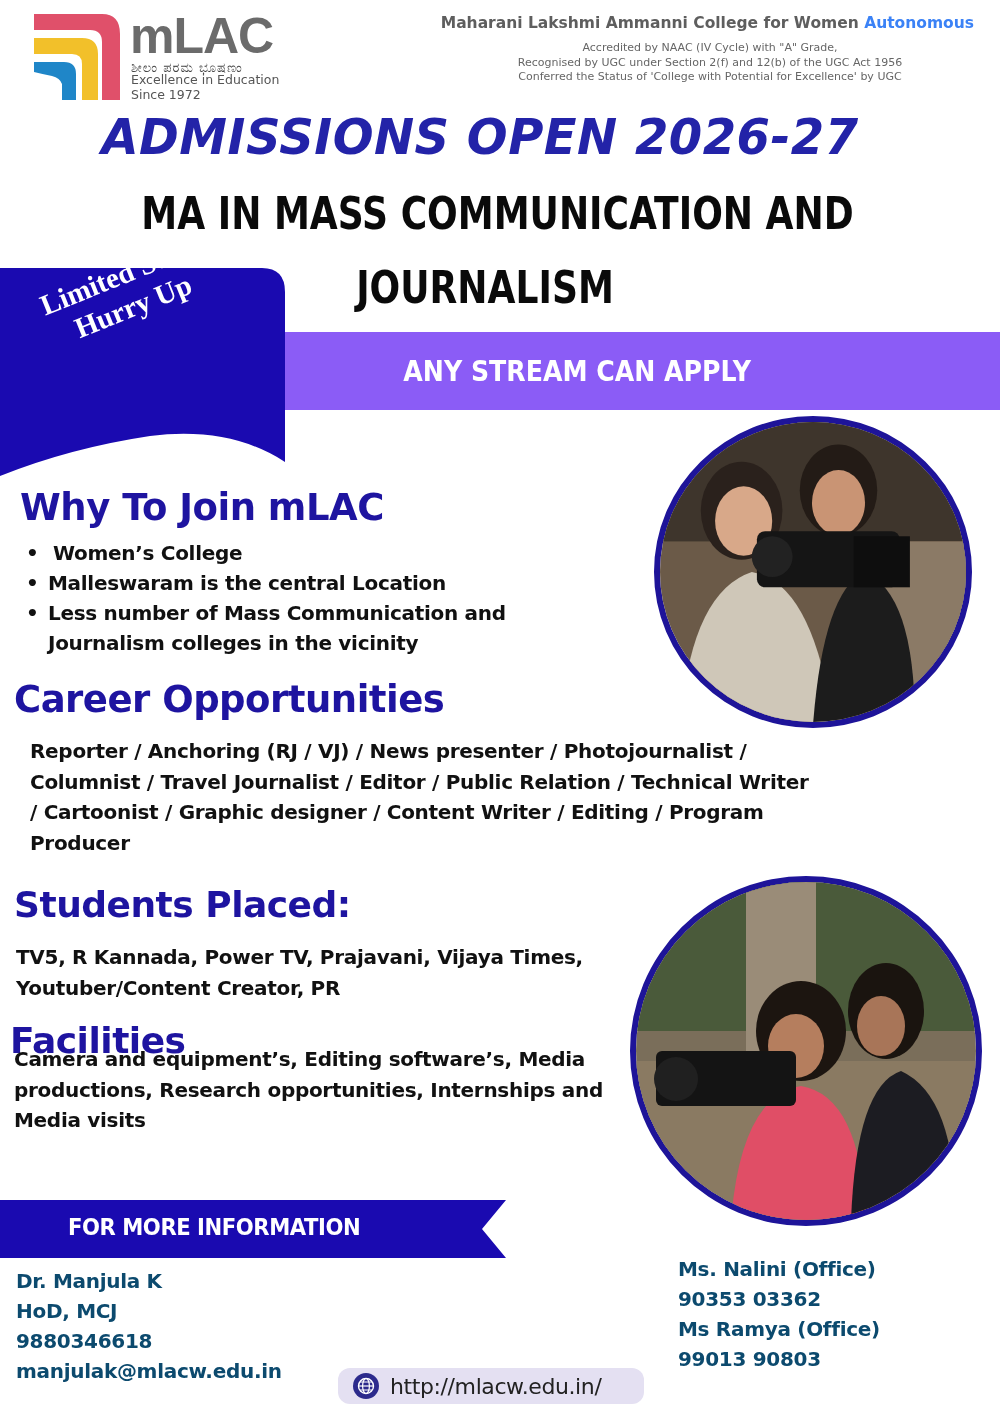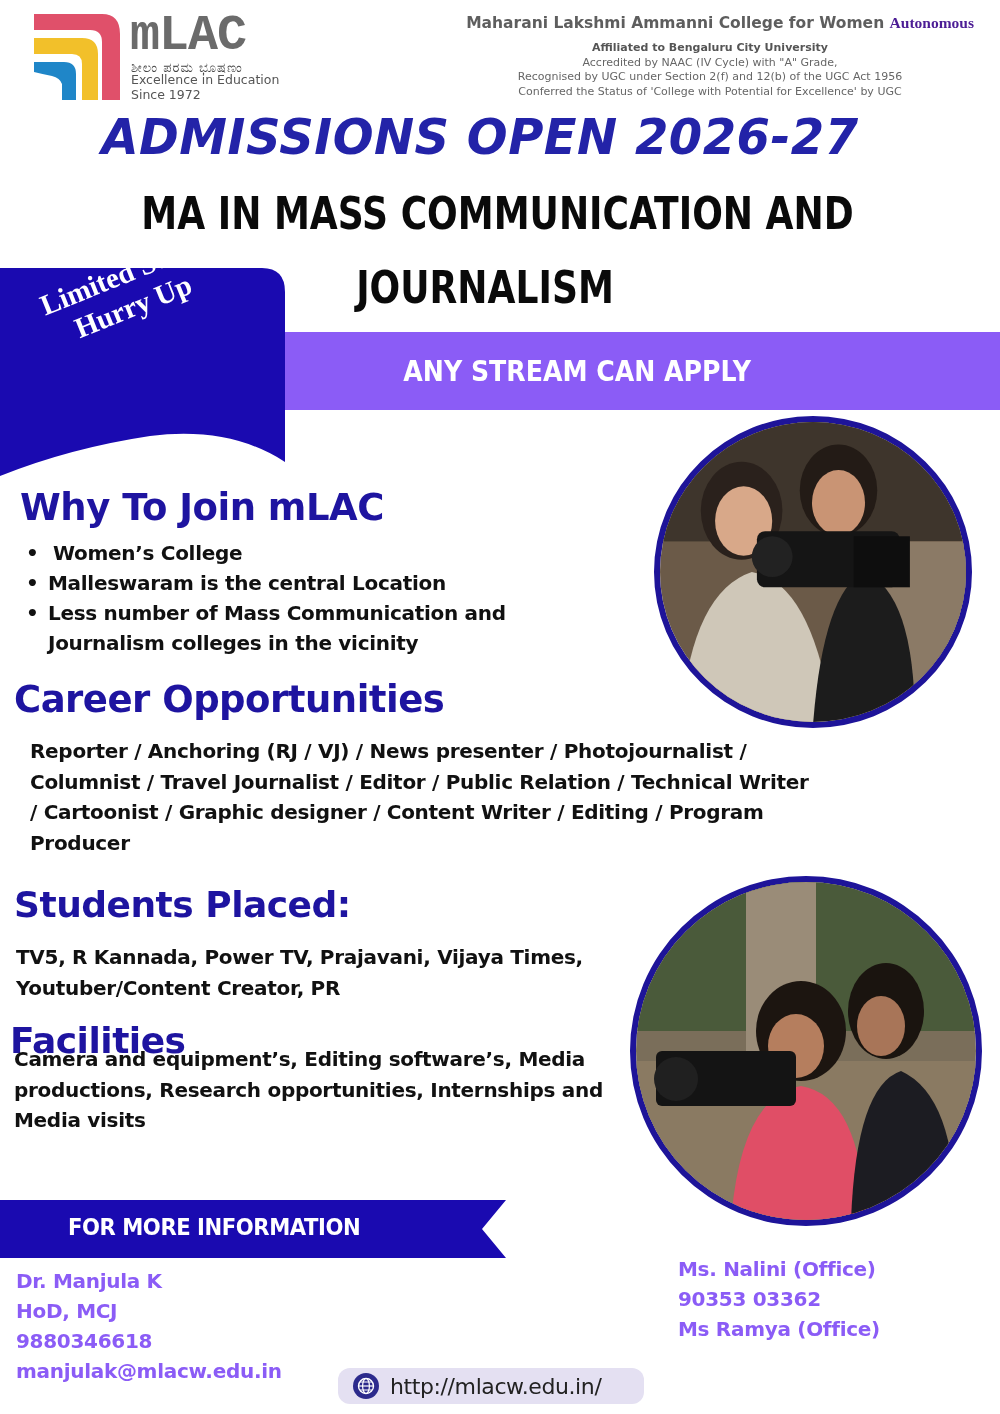--- a/index.html
+++ b/index.html
@@ -1,26 +1,26 @@
 <!DOCTYPE html>
 <html><head>
 <meta charset="utf-8">
 <style>
   * { box-sizing: border-box; margin: 0; padding: 0; }
   html, body { width: 1000px; height: 1414px; background: #ffffff; overflow: hidden; }
   body { position: relative; font-family: "DejaVu Sans", sans-serif; color: #111; }
 
   
   .logo { position: absolute; left: 32px; top: 12px; width: 90px; height: 90px; }
-  .logo-name { position: absolute; left: 130px; top: 8px; font-family: Liberation Mono, monospace; font-weight: bold; font-size: 50px; color: #6b6b6b; letter-spacing: -1px; line-height: 56px; }
+  .logo-name { position: absolute; left: 130px; top: 8px; font-family: Liberation Sans, sans-serif; font-weight: bold; font-size: 50px; color: #6b6b6b; letter-spacing: -1px; line-height: 56px; }
   .logo-kannada { position: absolute; left: 131px; top: 60px; font-size: 13px; color: #444; letter-spacing: 1px; }
   .logo-tagline { position: absolute; left: 131px; top: 72px; font-family: "DejaVu Sans", sans-serif; font-size: 12.5px; color: #555; line-height: 15px; }
 
   .college { position: absolute; right: 26px; top: 14px; text-align: right; font-family: "DejaVu Sans", sans-serif; font-weight: bold; font-size: 15.5px; color: #5e5e5e; }
-  .college .auto { color: #4c1d95; font-family: Liberation Serif, serif; }
+  .college .auto { color: #3b82f6; }
   .affil { position: absolute; left: 470px; width: 480px; top: 41px; text-align: center; font-family: "DejaVu Sans", sans-serif; font-size: 11px; line-height: 14.5px; color: #666; }
   .affil .b { font-weight: bold; color: #555; }
 
   
   .admissions { position: absolute; left: 0; width: 960px; top: 108px; text-align: center; font-family: "DejaVu Sans", sans-serif; font-weight: bold; font-style: italic; font-size: 50px; color: #2323a8; letter-spacing: 0.5px; transform: scaleX(0.96); }
   .course1 { position: absolute; left: 0; width: 995px; top: 188px; text-align: center; font-family: "DejaVu Sans", sans-serif; font-weight: bold; font-size: 44px; color: #0a0a0a; transform: scaleX(0.82); transform-origin: center; }
   .course2 { position: absolute; left: 290px; width: 390px; top: 262px; text-align: center; font-family: "DejaVu Sans", sans-serif; font-weight: bold; font-size: 44px; color: #0a0a0a; transform: scaleX(0.82); }
 
   
   .stream-bar { position: absolute; left: 280px; top: 332px; width: 720px; height: 78px; background: #8b5cf6; display: flex; align-items: center; justify-content: center; }
@@ -46,21 +46,21 @@
   ul.why li { position: relative; padding-left: 22px; }
   ul.why li::before { content: "•"; position: absolute; left: 0; top: 0; }
   ul.why li.first { padding-left: 27px; }
   .career-t { left: 30px; top: 736px; width: 780px; }
   .placed-t { left: 16px; top: 942px; width: 610px; }
   .fac-t { left: 14px; top: 1044px; width: 620px; }
 
   
   .info-ribbon { position: absolute; left: 0; top: 1200px; width: 506px; height: 70px; }
   .info-ribbon span { position: absolute; left: 68px; top: 14px; font-family: "DejaVu Sans", sans-serif; font-weight: bold; font-size: 23px; color: #fff; transform: scaleX(0.92); transform-origin: left; letter-spacing: -0.5px; }
-  .contact { position: absolute; font-family: "DejaVu Sans", sans-serif; font-weight: bold; font-size: 20px; line-height: 30px; color: #8b5cf6; letter-spacing: -0.3px; }
+  .contact { position: absolute; font-family: "DejaVu Sans", sans-serif; font-weight: bold; font-size: 20px; line-height: 30px; color: #0c4a6e; letter-spacing: -0.3px; }
   .contact-left { left: 16px; top: 1266px; }
   .contact-right { left: 678px; top: 1254px; }
   .weblink { position: absolute; left: 338px; top: 1368px; width: 306px; height: 36px; background: #e4e0f2; display: flex; align-items: center; padding-left: 14px; gap: 10px; border-radius: 12px; }
   .weblink .globe { width: 28px; height: 28px; }
   .weblink span { font-family: "DejaVu Sans", sans-serif; font-size: 22px; color: #222; letter-spacing: -0.4px; }
 </style>
 </head>
 <body>
 
 <svg class="logo" viewBox="0 0 90 90">
@@ -73,21 +73,20 @@
 <div class="logo-tagline">
   <div>Excellence in Education</div>
   <div>Since 1972</div>
 </div>
 
 <div class="college">
   <span>Maharani Lakshmi Ammanni College for Women</span>
   <span class="auto">Autonomous</span>
 </div>
 <div class="affil">
-  <div class="b">Affiliated to Bengaluru City University</div>
   <div>Accredited by NAAC (IV Cycle) with "A" Grade,</div>
   <div>Recognised by UGC under Section 2(f) and 12(b) of the UGC Act 1956</div>
   <div>Conferred the Status of 'College with Potential for Excellence' by UGC</div>
 </div>
 
 <div class="admissions">ADMISSIONS OPEN 2026-27</div>
 <div class="course1">MA IN MASS COMMUNICATION AND</div>
 <div class="course2">JOURNALISM</div>
 
 <div class="stream-bar">
@@ -161,20 +160,21 @@
   <div>Dr. Manjula K</div>
   <div>HoD, MCJ</div>
   <div>9880346618</div>
   <div>manjulak@mlacw.edu.in</div>
 </div>
 
 <div class="contact contact-right">
   <div>Ms. Nalini (Office)</div>
   <div>90353 03362</div>
   <div>Ms Ramya (Office)</div>
+  <div>99013 90803</div>
 </div>
 
 <div class="weblink">
   <svg class="globe" viewBox="0 0 28 28">
     <circle cx="14" cy="14" r="13" fill="#2c2a8c"></circle>
     <circle cx="14" cy="14" r="7.5" fill="none" stroke="#fff" stroke-width="1.4"></circle>
     <ellipse cx="14" cy="14" rx="3.4" ry="7.5" fill="none" stroke="#fff" stroke-width="1.2"></ellipse>
     <line x1="6.5" y1="14" x2="21.5" y2="14" stroke="#fff" stroke-width="1.2"></line>
     <line x1="8" y1="10" x2="20" y2="10" stroke="#fff" stroke-width="1"></line>
     <line x1="8" y1="18" x2="20" y2="18" stroke="#fff" stroke-width="1"></line>

